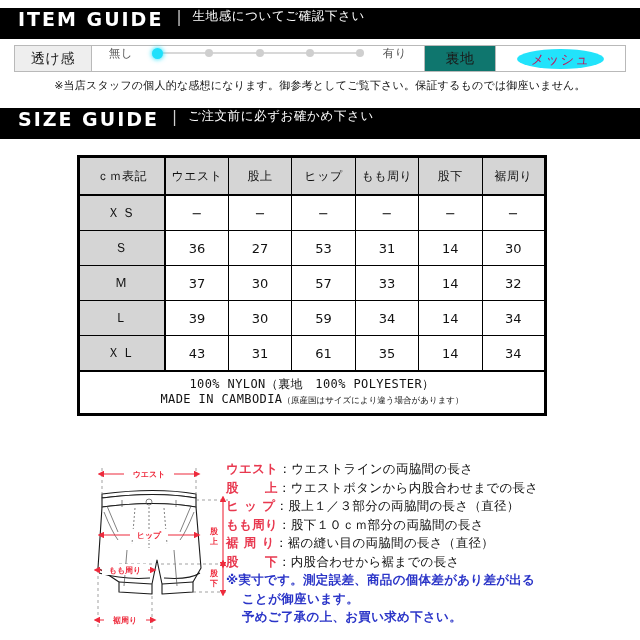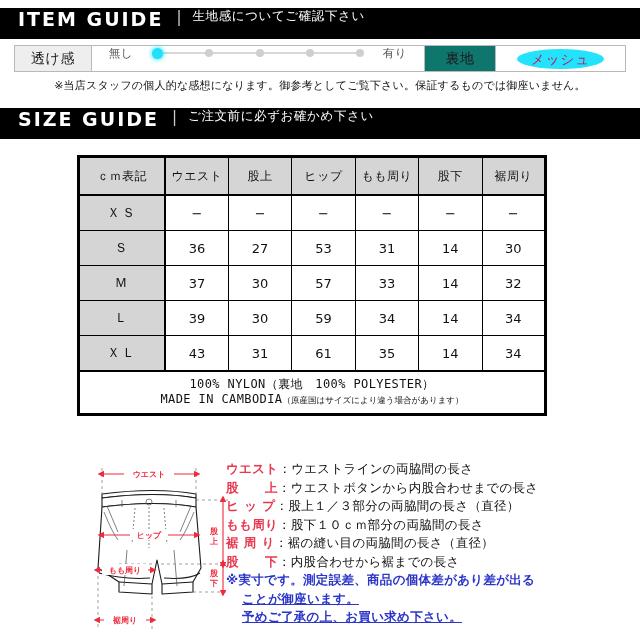--- a/index.html
+++ b/index.html
@@ -212,21 +212,21 @@
   .legend-line{
     font-size:12.5px;
     line-height:18.5px;
     letter-spacing:0.3px;
     white-space:nowrap;
   }
   .lbl{color:#e8384f;font-weight:bold;}
   .lbl.spaced{letter-spacing:0.5px;}
   .desc{color:#111;}
   .note-blue{color:#2b35c8;font-weight:bold;font-size:12.5px;line-height:18.5px;letter-spacing:0.3px;}
-  .note-blue.indent{padding-left:16px;text-decoration:underline;}
+  .note-blue.indent{padding-left:16px;}
 </style>
 </head>
 <body>
 
 <div class="page">
 
   <div class="section-bar">
     <span class="bar-title">ITEM GUIDE</span>
     <span class="bar-sep">|</span>
     <span class="bar-sub">生地感についてご確認下さい</span>

